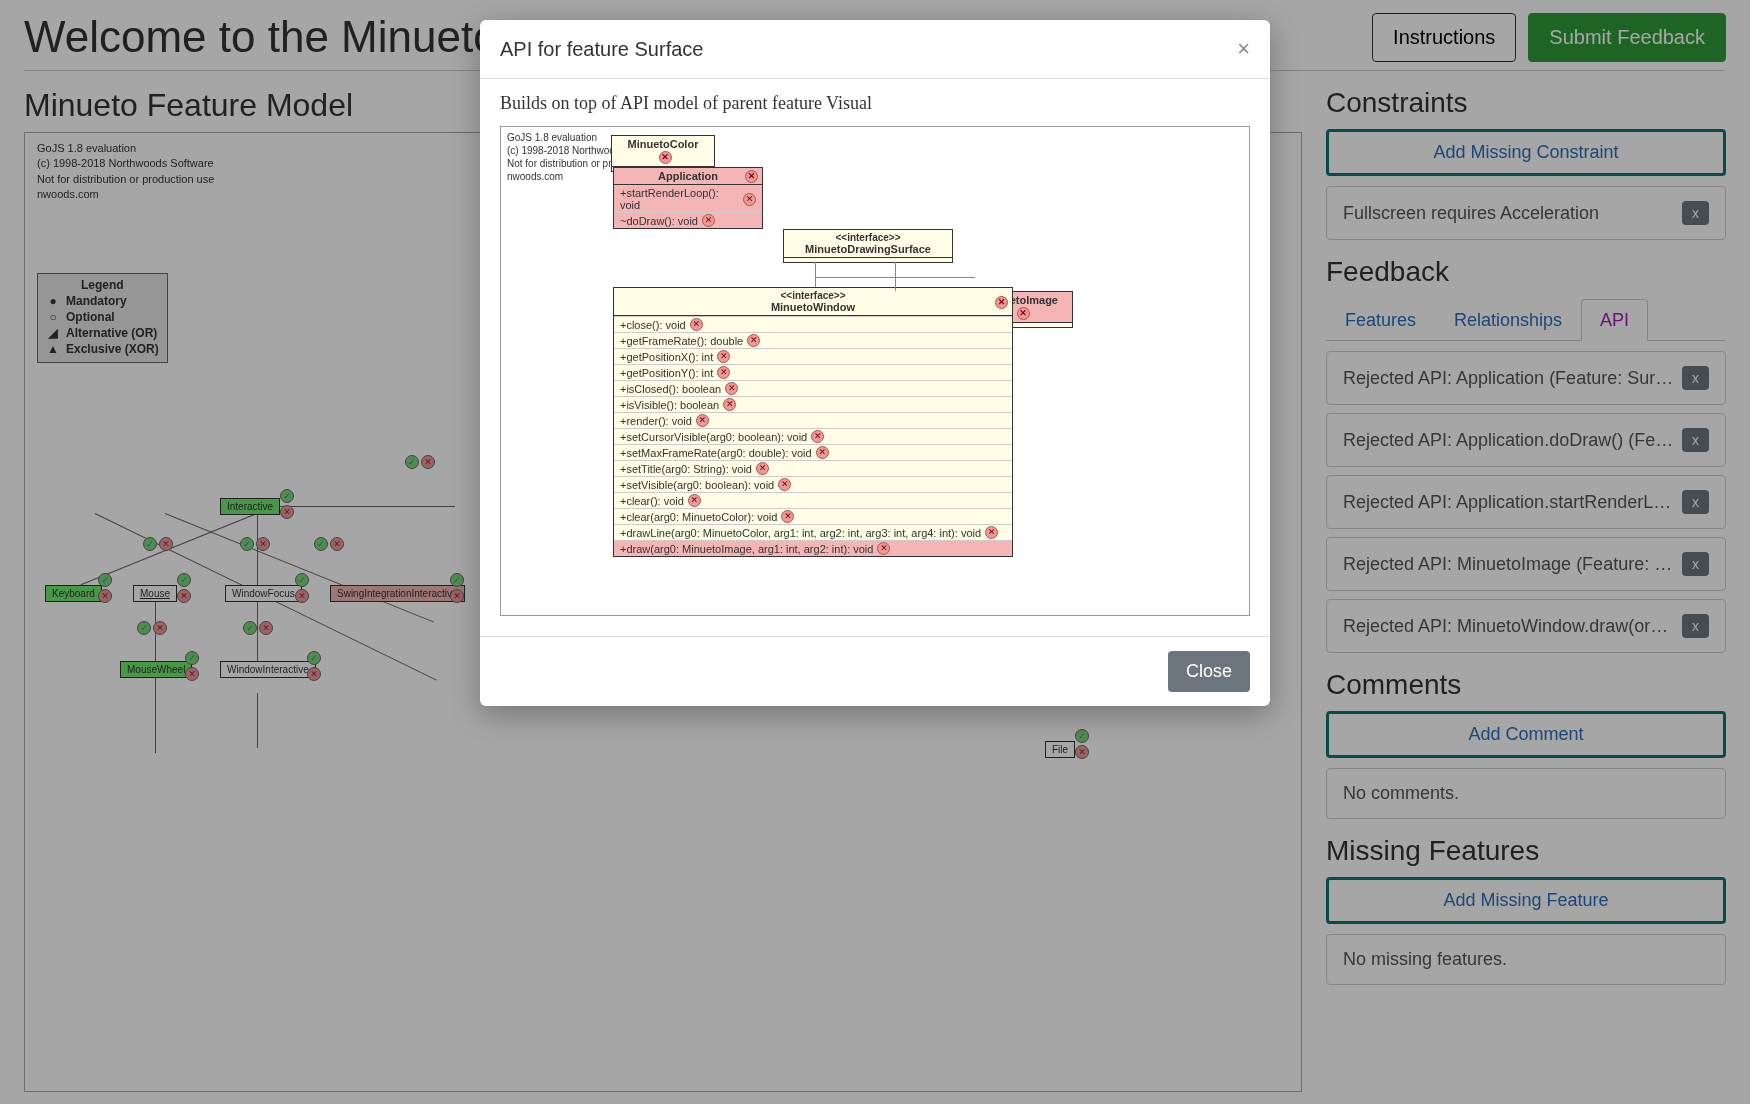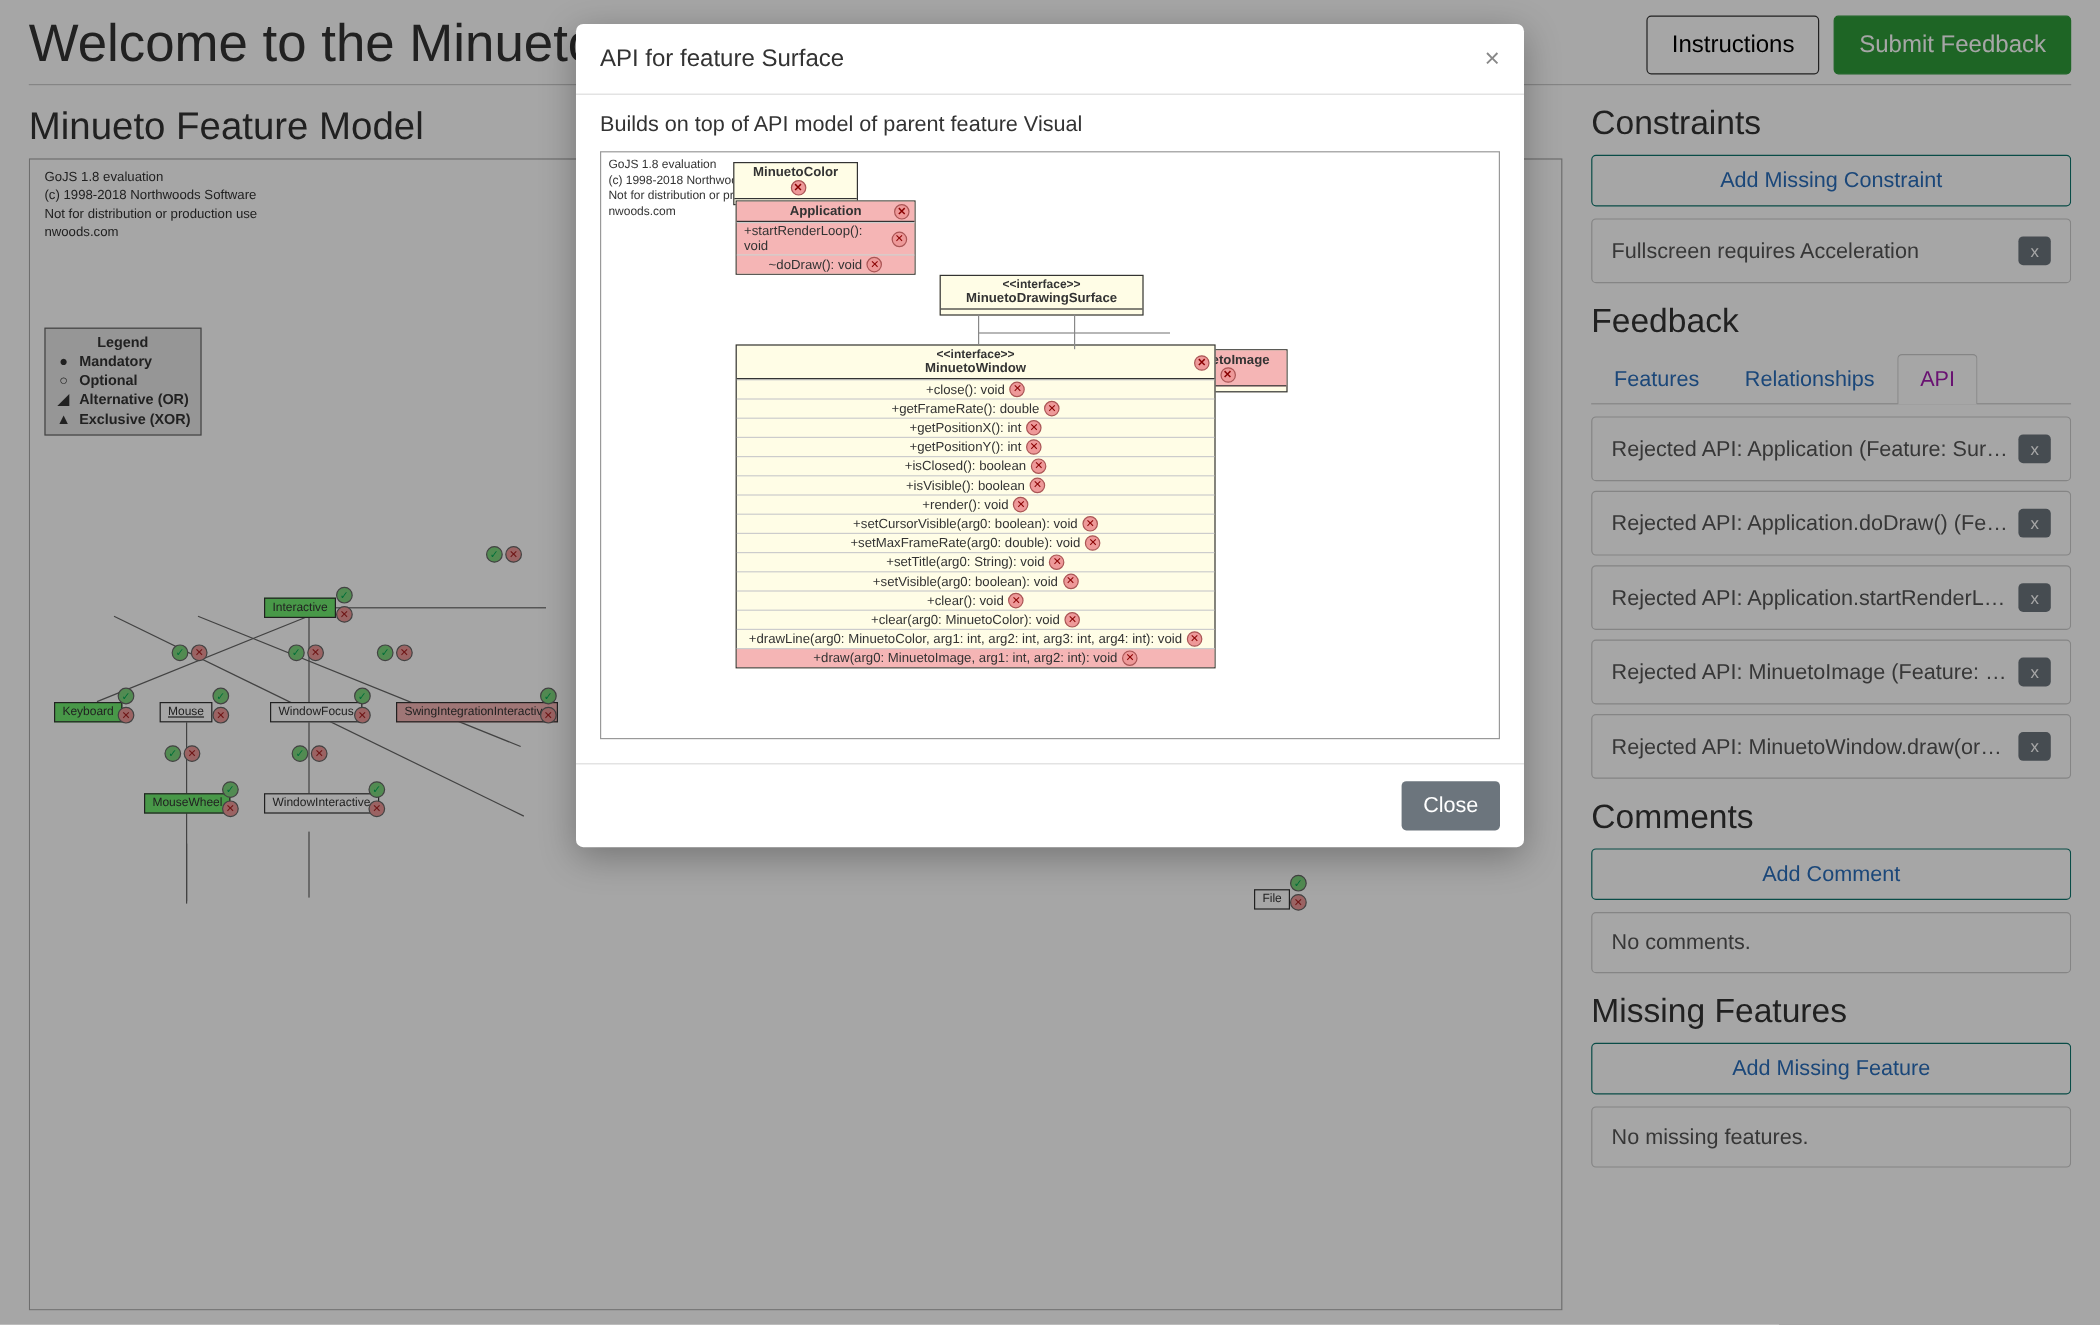--- a/index.html
+++ b/index.html
@@ -24,45 +24,45 @@
 .fbox.green { background: #6fea6f; }
 .fbox.pink { background: #f5b5b5; }
 .dotpair { position: absolute; display: flex; flex-direction: column; gap: 2px; }
 .dot { width: 14px; height: 14px; border-radius: 50%; border: 1px solid #666; font-size: 9px; line-height: 12px; text-align: center; }
 .dot.g { background: #7fd67f; color: #0a5; }
 .dot.r { background: #e99; color: #a22; }
 .fline { position: absolute; background: #666; }
 .right { width: 400px; flex-shrink: 0; }
 .right h3 { font-size: 28px; font-weight: 500; margin-top: 16px; margin-bottom: 10px; }
 .right h3:first-child { margin-top: 0; }
-.wide-btn { width: 100%; padding: 10px; font-size: 18px; color: #2a6ebb; background: #fff; border: 1px solid #0f766e; border-radius: 4px; cursor: pointer; margin-bottom: 10px; }
+.wide-btn { width: 100%; padding: 10px; font-size: 18px; color: #2a6ebb; background: #fff; border: 3px solid #0f766e; border-radius: 4px; cursor: pointer; margin-bottom: 10px; }
 .card { border: 1px solid #ccc; border-radius: 4px; padding: 14px 16px; font-size: 18px; color: #555; display: flex; justify-content: space-between; align-items: center; margin-bottom: 8px; }
 .xbtn { background: #6c757d; color: #fff; border: none; border-radius: 4px; padding: 4px 10px; font-size: 14px; cursor: pointer; flex-shrink: 0; margin-left: 8px; }
 .tabs { display: flex; border-bottom: 1px solid #ccc; margin-bottom: 10px; }
 .tab { padding: 10px 18px; font-size: 18px; color: #2a6ebb; cursor: pointer; border: 1px solid transparent; border-bottom: none; position: relative; top: 1px; }
 .tab.active { color: #a21caf; border-color: #ccc; background: #fff; border-radius: 4px 4px 0 0; }
 .card-txt { overflow: hidden; text-overflow: ellipsis; white-space: nowrap; }
 
 
 .overlay { position: absolute; inset: 0; background: rgba(0,0,0,.35); display: flex; justify-content: center; align-items: flex-start; padding-top: 20px; }
 .modal { width: 790px; background: #fff; border-radius: 6px; box-shadow: 0 8px 30px rgba(0,0,0,.3); display: flex; flex-direction: column; }
 .modal-head { padding: 16px 20px; border-bottom: 1px solid #ddd; display: flex; justify-content: space-between; align-items: center; }
 .modal-title { font-size: 20px; font-weight: 500; }
 .modal-close { font-size: 22px; color: #888; cursor: pointer; background: none; border: none; }
 .modal-body { padding: 14px 20px 20px; font-size: 18px; }
-.modal-desc { margin-bottom: 12px; }
+.modal-desc { margin-bottom: 12px; font-family: Liberation Serif, serif; }
 .uml-canvas { border: 1px solid #999; height: 490px; position: relative; background: #fff; overflow: hidden; font-size: 11px; }
 .uml-meta { position: absolute; top: 4px; left: 6px; font-size: 10px; line-height: 1.3; }
 .uml-box { position: absolute; border: 1px solid #333; background: #fffde6; }
 .uml-box.pink-hdr .uml-hdr { background: #f5b5b5; }
 .uml-hdr { font-weight: 700; text-align: center; padding: 2px 10px; border-bottom: 1px solid #333; position: relative; }
 .uml-title { text-align: center; font-weight: 700; }
 .uml-iface { text-align: center; font-size: 10px; }
 .uml-methods { font-size: 11px; }
-.uml-meth { padding: 1px 6px; border-top: 1px solid #ccc; display: flex; justify-content: center; align-items: center; }
+.uml-meth { padding: 1px 6px; border-top: 1px solid #ccc; display: flex; justify-content: flex-start; align-items: center; }
 .uml-meth.pink { background: #f5b5b5; }
 .rej { display:inline-block; width: 13px; height: 13px; border-radius: 50%; border: 1px solid #a55; background:#e99; font-size:9px; line-height:11px; text-align:center; color:#800; margin-left:4px; flex-shrink:0; }
 .uml-line { position:absolute; background:#888; }
 .modal-foot { padding: 14px 20px; border-top: 1px solid #ddd; text-align: right; }
 .btn-close { background: #6c757d; color: #fff; border: none; border-radius: 4px; padding: 10px 18px; font-size: 18px; cursor: pointer; }
 </style>
 </head>
 <body>
 
 <div class="page">

